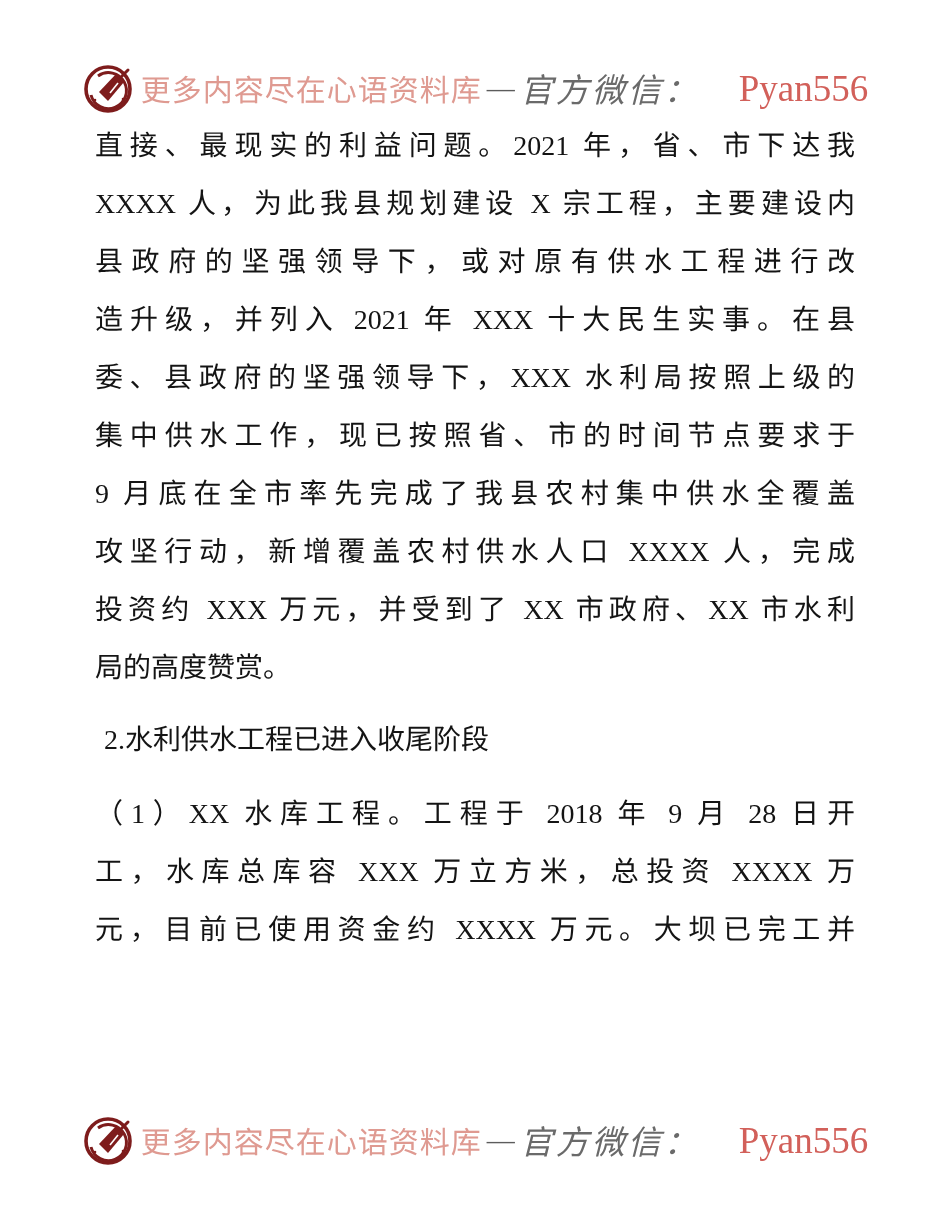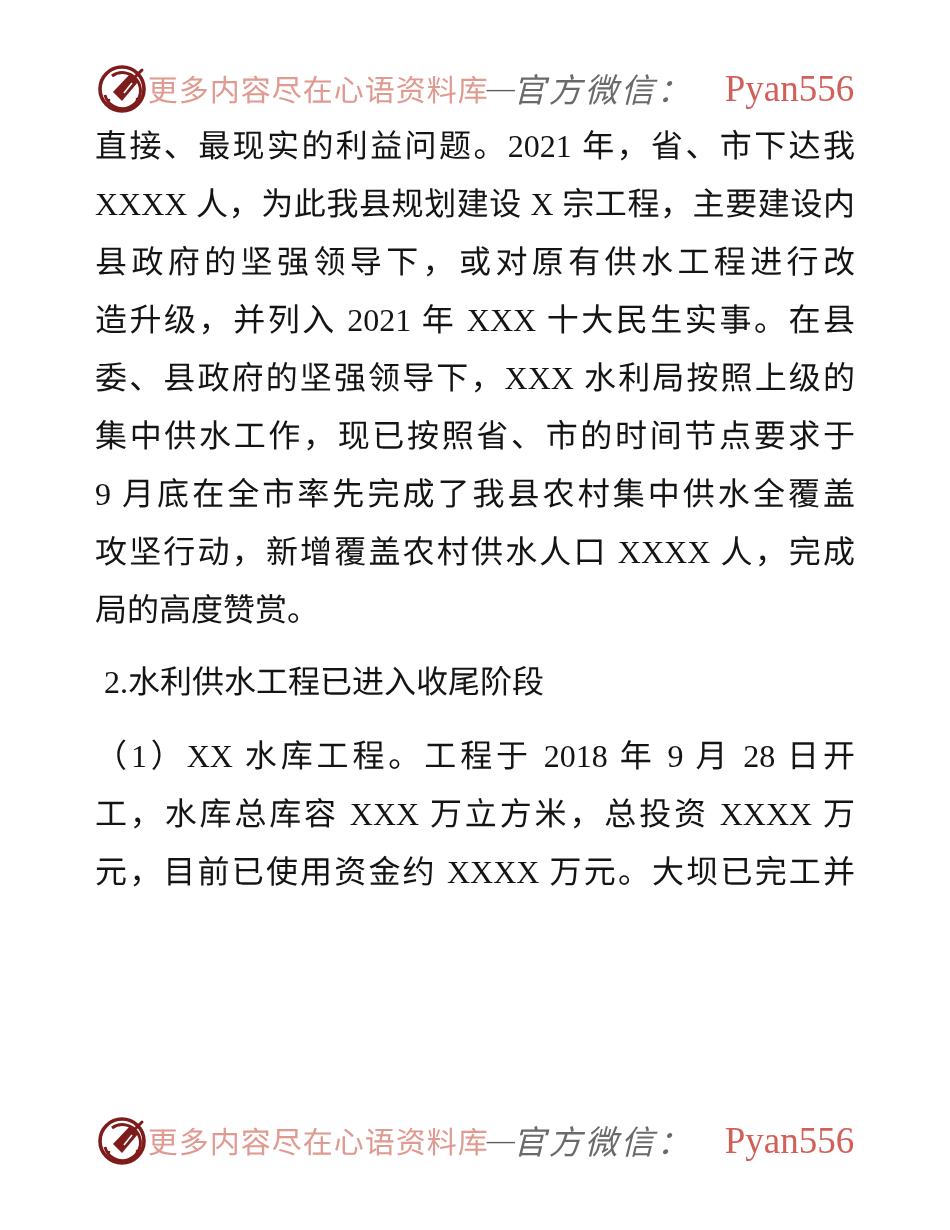--- a/index.html
+++ b/index.html
@@ -3,38 +3,38 @@
 <meta charset="utf-8">
 <style>
   html,body{margin:0;padding:0;background:#ffffff;}
   .page{
     position:relative;width:950px;height:1230px;background:#ffffff;
     overflow:hidden;font-family:"Liberation Serif","DejaVu Serif",serif;
   }
   
   .watermark{
     position:absolute;left:0;width:100%;
-    display:flex;align-items:center;justify-content:center;
+    display:flex;align-items:center;justify-content:center;gap:7px;
     user-select:none;
   }
   .wm-header{top:62px;}
   .wm-footer{top:1114px;}
   .logo{width:52px;height:52px;flex:0 0 auto;display:block;}
   .wm-brand{color:#df9a91;font-size:30px;letter-spacing:1px;}
   .wm-dash{color:#5c5c5c;font-size:28px;margin:0 -2px;}
   .wm-label{color:#6a6a6a;font-size:33px;font-style:italic;letter-spacing:3px;}
   .wm-id{
     color:#d2605a;font-size:37px;
     font-family:Liberation Serif, serif;
     margin-left:32px;
   }
   
   .doc{
     position:absolute;left:95px;top:117px;width:760px;
-    color:#141414;font-size:32px;
+    color:#141414;font-size:28px;
   }
   .line{
     height:58px;line-height:58px;overflow:hidden;
     text-align:justify;text-align-last:justify;
     text-justify:inter-character;
   }
   .line.short{text-align:left;text-align-last:left;}
   .line.heading{
     text-align:left;text-align-last:left;
     padding-left:9px;margin-top:14px;
@@ -64,20 +64,21 @@
 
   <div class="doc">
     <div class="line">直接、最现实的利益问题。2021 年，省、市下达我</div>
     <div class="line">XXXX 人，为此我县规划建设 X 宗工程，主要建设内</div>
     <div class="line">县政府的坚强领导下，或对原有供水工程进行改</div>
     <div class="line">造升级，并列入 2021 年 XXX 十大民生实事。在县</div>
     <div class="line">委、县政府的坚强领导下，XXX 水利局按照上级的</div>
     <div class="line">集中供水工作，现已按照省、市的时间节点要求于</div>
     <div class="line">9 月底在全市率先完成了我县农村集中供水全覆盖</div>
     <div class="line">攻坚行动，新增覆盖农村供水人口 XXXX 人，完成</div>
+    <div class="line">投资约 XXX 万元，并受到了 XX 市政府、XX 市水利</div>
     <div class="line short">局的高度赞赏。</div>
     <div class="line heading">2.水利供水工程已进入收尾阶段</div>
     <div class="line para-first">（1）XX 水库工程。工程于 2018 年 9 月 28 日开</div>
     <div class="line">工，水库总库容 XXX 万立方米，总投资 XXXX 万</div>
     <div class="line">元，目前已使用资金约 XXXX 万元。大坝已完工并</div>
   </div>
 
   <div class="watermark wm-footer">
     <svg class="logo" viewBox="0 0 52 52" aria-hidden="true">
       <circle cx="26" cy="27" r="22" fill="#ffffff" stroke="#7e1c1c" stroke-width="3.6"></circle>

